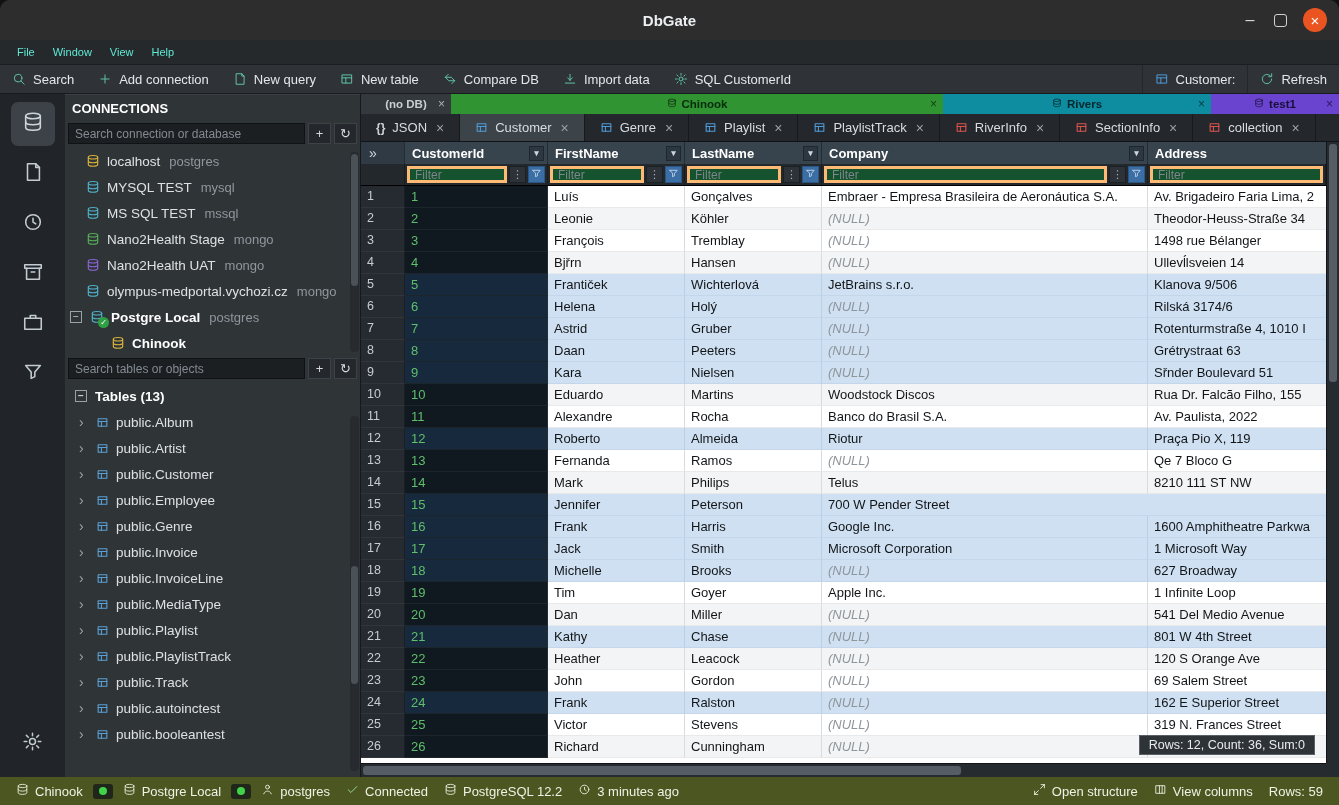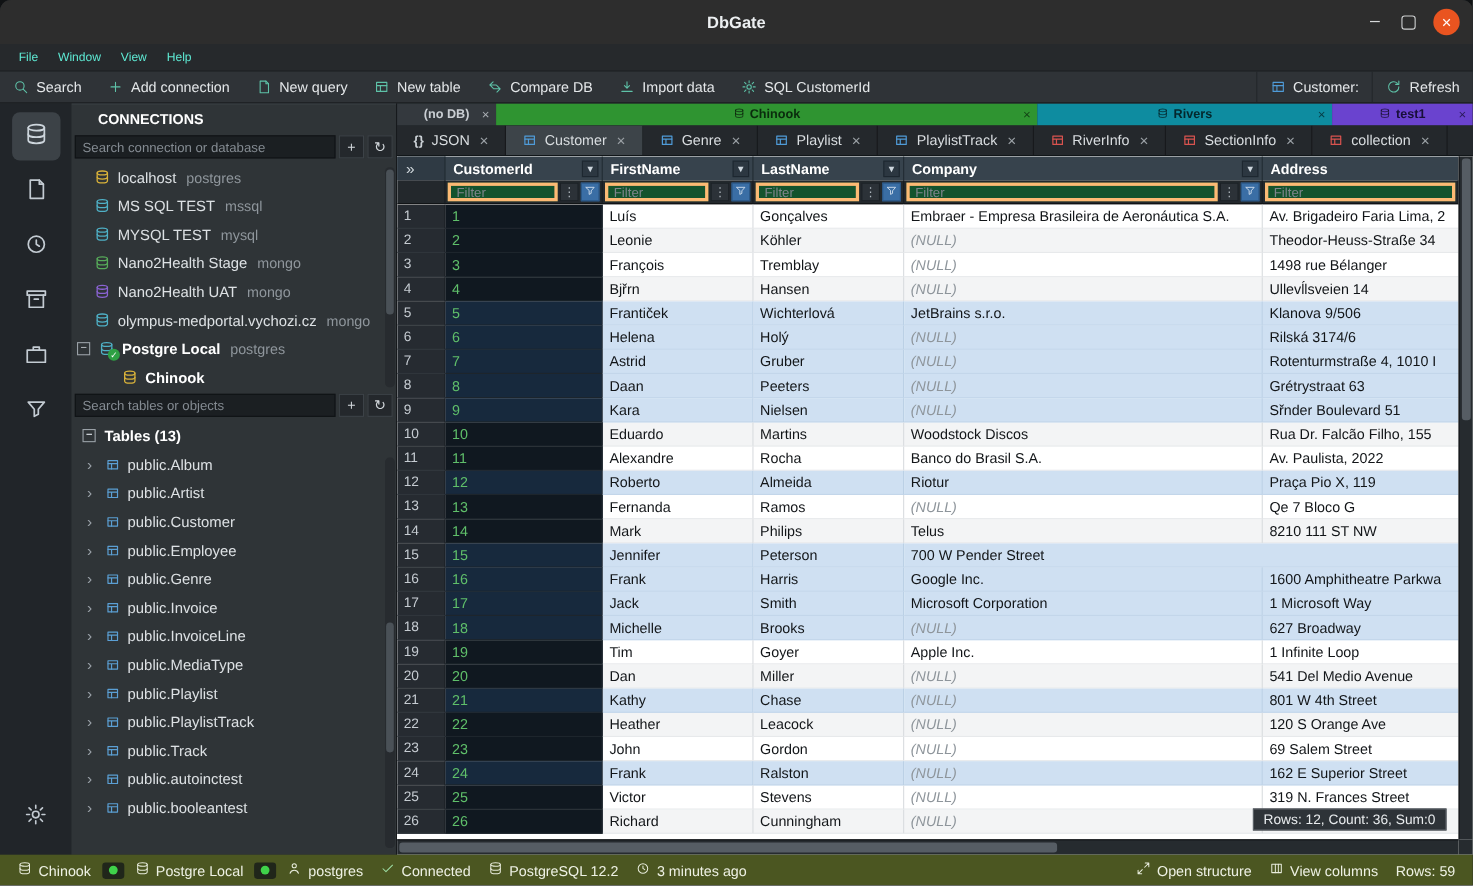--- a/index.html
+++ b/index.html
@@ -30,21 +30,21 @@
   .main{position:absolute;top:94px;left:0;right:0;bottom:28px;display:flex;}
 
   
   .rail{width:65px;background:#212529;display:flex;flex-direction:column;align-items:center;padding-top:8px;gap:6px;flex:none;}
   .rail-item{width:44px;height:44px;display:flex;align-items:center;justify-content:center;border-radius:7px;}
   .rail-item.selected{background:#3c4247;}
   .rail-item.rail-gear{margin-top:auto;margin-bottom:12px;}
 
   
   .sidepanel{width:296px;background:#2f3437;border-right:1px solid #16191c;position:relative;display:flex;flex-direction:column;overflow:hidden;flex:none;}
-  .panel-header{height:27px;display:flex;align-items:center;padding:0 24px;color:#fff;font-weight:bold;font-size:13px;border-top:1px solid #3a4045;}
+  .panel-header{height:27px;display:flex;align-items:center;padding:0 7px;color:#fff;font-weight:bold;font-size:13px;border-top:1px solid #3a4045;}
   .search-row{display:flex;align-items:center;gap:3px;padding:2px 3px 4px 3px;}
   .search-input{flex:1;min-width:0;height:21px;background:#1b1f22;border:1px solid #101316;color:#cfd4d8;font-size:12px;padding:0 6px;font-family:inherit;}
   .search-input::placeholder{color:#848b92;}
   .mini-btn{width:23px;height:21px;flex:none;background:#24282c;border:1px solid #3c4247;color:#d3d8dc;display:flex;align-items:center;justify-content:center;font-size:13px;}
   .tree{position:relative;}
   .tree-item{height:26px;display:flex;align-items:center;gap:7px;padding-left:21px;color:#dde1e4;font-size:13.5px;white-space:nowrap;overflow:hidden;}
   .tree-item .ti-type{color:#8f969c;font-size:13px;margin-left:2px;}
   .tree-item.bold .ti-name{font-weight:bold;color:#fff;}
   .tree-item.child{padding-left:46px;}
   .collapse-box{width:12px;height:12px;flex:none;border:1px solid #9aa1a7;color:#cfd5da;font-size:10px;line-height:10px;display:flex;align-items:center;justify-content:center;margin-left:-16px;margin-right:1px;}
@@ -294,33 +294,33 @@
             <span class="ti-type">postgres</span>
           </div>
           <div class="tree-item">
             <span class="iconwrap">
               <svg width="14" height="14" viewBox="0 0 24 24" fill="none" stroke="#4fb0c6" stroke-width="2" stroke-linecap="round" stroke-linejoin="round">
                 <ellipse cx="12" cy="5.5" rx="8" ry="3"></ellipse>
                 <path d="M4 5.5V18c0 1.7 3.6 3 8 3s8-1.3 8-3V5.5"></path>
                 <path d="M4 12c0 1.7 3.6 3 8 3s8-1.3 8-3"></path>
               </svg>
             </span>
-            <span class="ti-name">MS SQL TEST</span>
-            <span class="ti-type">mssql</span>
+            <span class="ti-name">MYSQL TEST</span>
+            <span class="ti-type">mysql</span>
           </div>
           <div class="tree-item">
             <span class="iconwrap">
               <svg width="14" height="14" viewBox="0 0 24 24" fill="none" stroke="#4fb0c6" stroke-width="2" stroke-linecap="round" stroke-linejoin="round">
                 <ellipse cx="12" cy="5.5" rx="8" ry="3"></ellipse>
                 <path d="M4 5.5V18c0 1.7 3.6 3 8 3s8-1.3 8-3V5.5"></path>
                 <path d="M4 12c0 1.7 3.6 3 8 3s8-1.3 8-3"></path>
               </svg>
             </span>
-            <span class="ti-name">MYSQL TEST</span>
-            <span class="ti-type">mysql</span>
+            <span class="ti-name">MS SQL TEST</span>
+            <span class="ti-type">mssql</span>
           </div>
           <div class="tree-item">
             <span class="iconwrap">
               <svg width="14" height="14" viewBox="0 0 24 24" fill="none" stroke="#57ab5a" stroke-width="2" stroke-linecap="round" stroke-linejoin="round">
                 <ellipse cx="12" cy="5.5" rx="8" ry="3"></ellipse>
                 <path d="M4 5.5V18c0 1.7 3.6 3 8 3s8-1.3 8-3V5.5"></path>
                 <path d="M4 12c0 1.7 3.6 3 8 3s8-1.3 8-3"></path>
               </svg>
             </span>
             <span class="ti-name">Nano2Health Stage</span>

